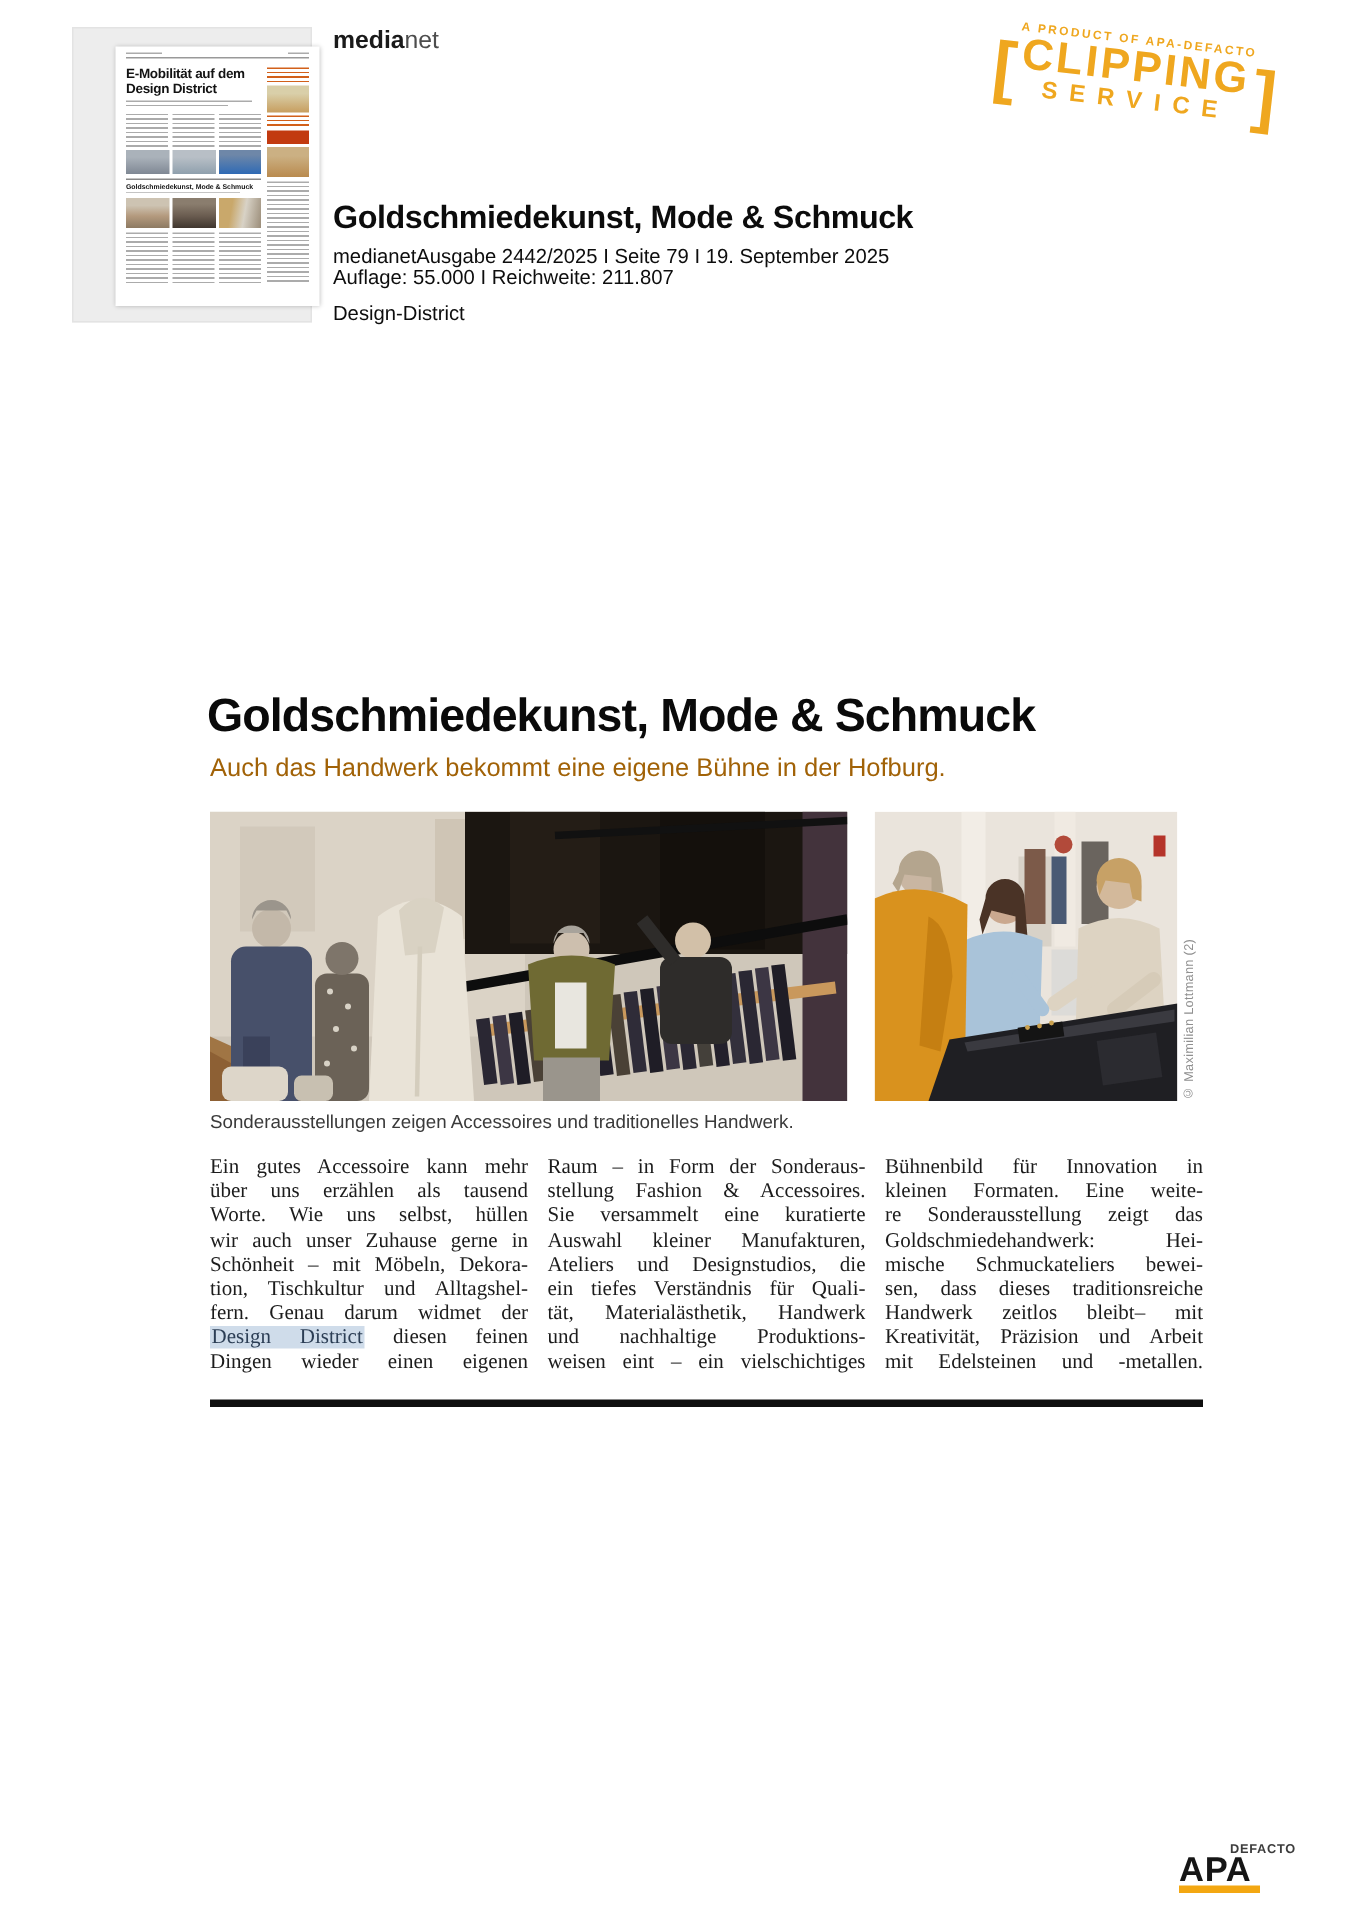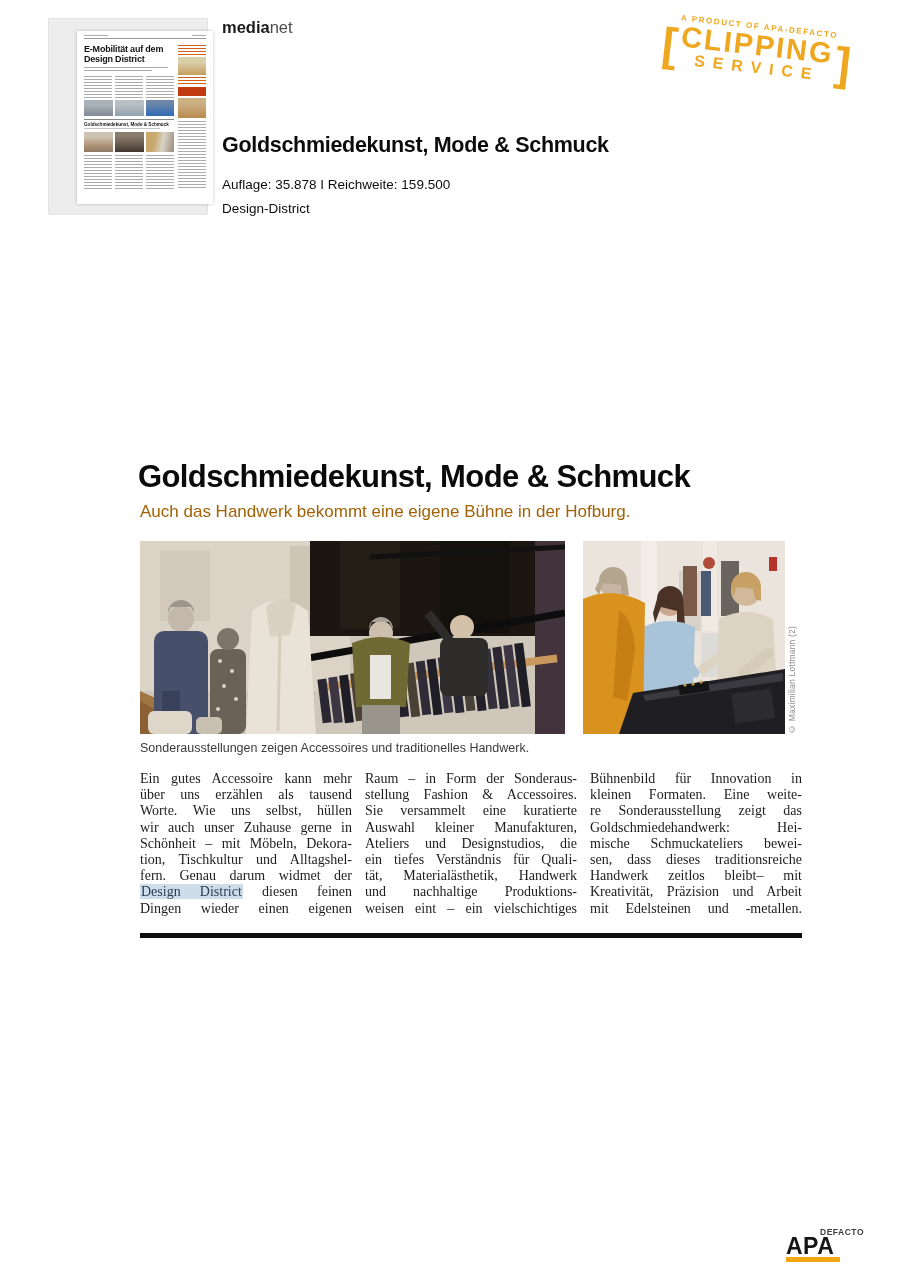--- a/index.html
+++ b/index.html
@@ -128,21 +128,22 @@
       <span class="stamp-bracket">[</span>
       <div class="stamp-words">
         <div class="stamp-word1">CLIPPING</div>
         <div class="stamp-word2">SERVICE</div>
       </div>
       <span class="stamp-bracket">]</span>
     </div>
   </div>
 
   <div class="clip-title">Goldschmiedekunst, Mode &amp; Schmuck</div>
-  <div class="clip-meta2">Auflage: 35.878 I Reichweite: 159.500</div>
+  <div class="clip-meta1">medianetAusgabe 2442/2025 I Seite 79 I 19. September 2025</div>
+  <div class="clip-meta2">Auflage: 55.000 I Reichweite: 211.807</div>
   <div class="clip-category">Design-District</div>
 
   <div class="art-title">Goldschmiedekunst, Mode &amp; Schmuck</div>
   <div class="art-sub">Auch das Handwerk bekommt eine eigene Bühne in der Hofburg.</div>
 
   <div class="photo-left">
     <svg width="425" height="193" viewBox="0 0 425 193" xmlns="http://www.w3.org/2000/svg">
       <rect width="425" height="193" fill="#cfc7ba"></rect>
       <rect x="0" y="0" width="210" height="150" fill="#dbd3c6"></rect>
       <rect x="20" y="10" width="50" height="70" fill="#d2c9bb"></rect>

